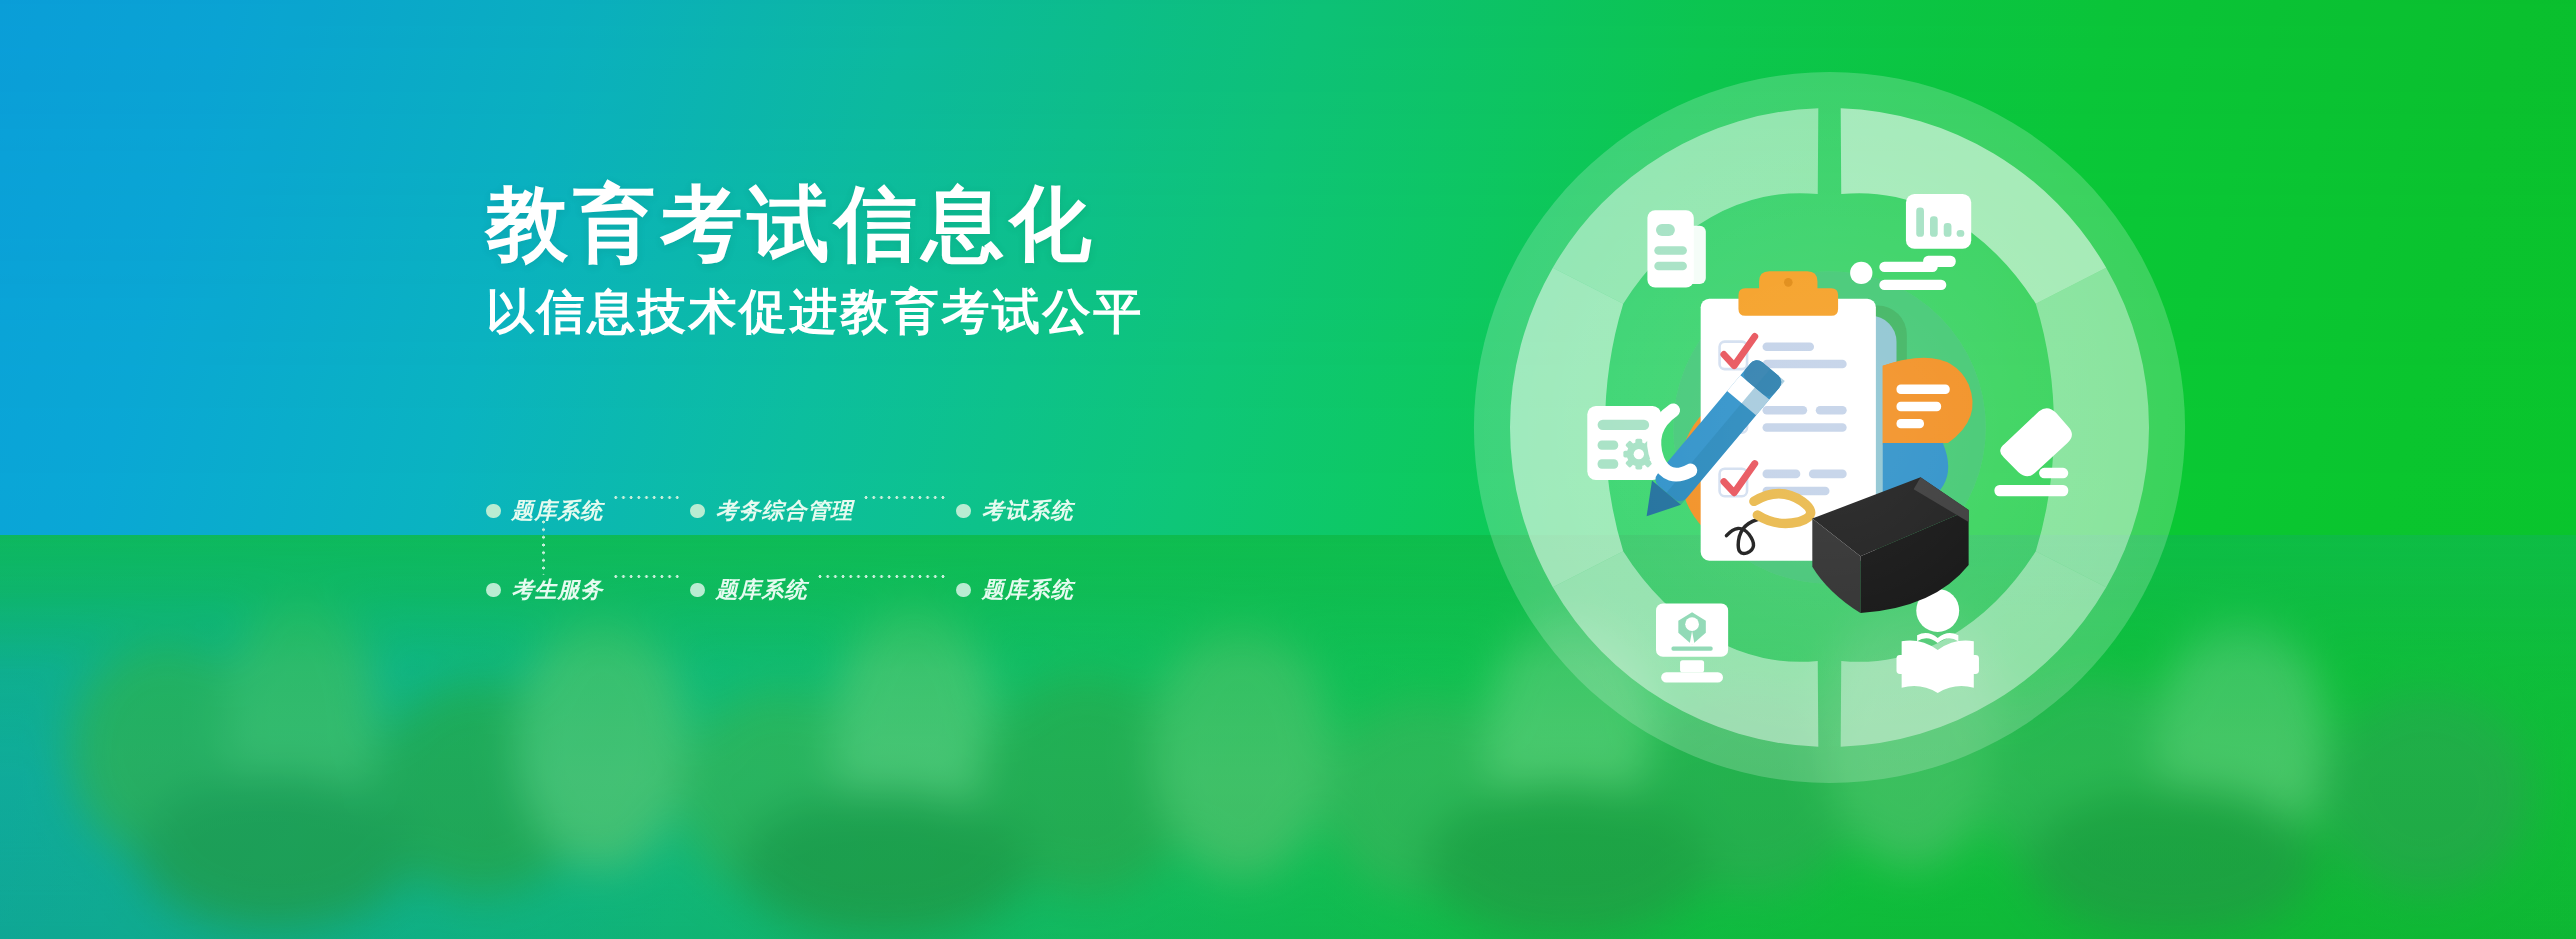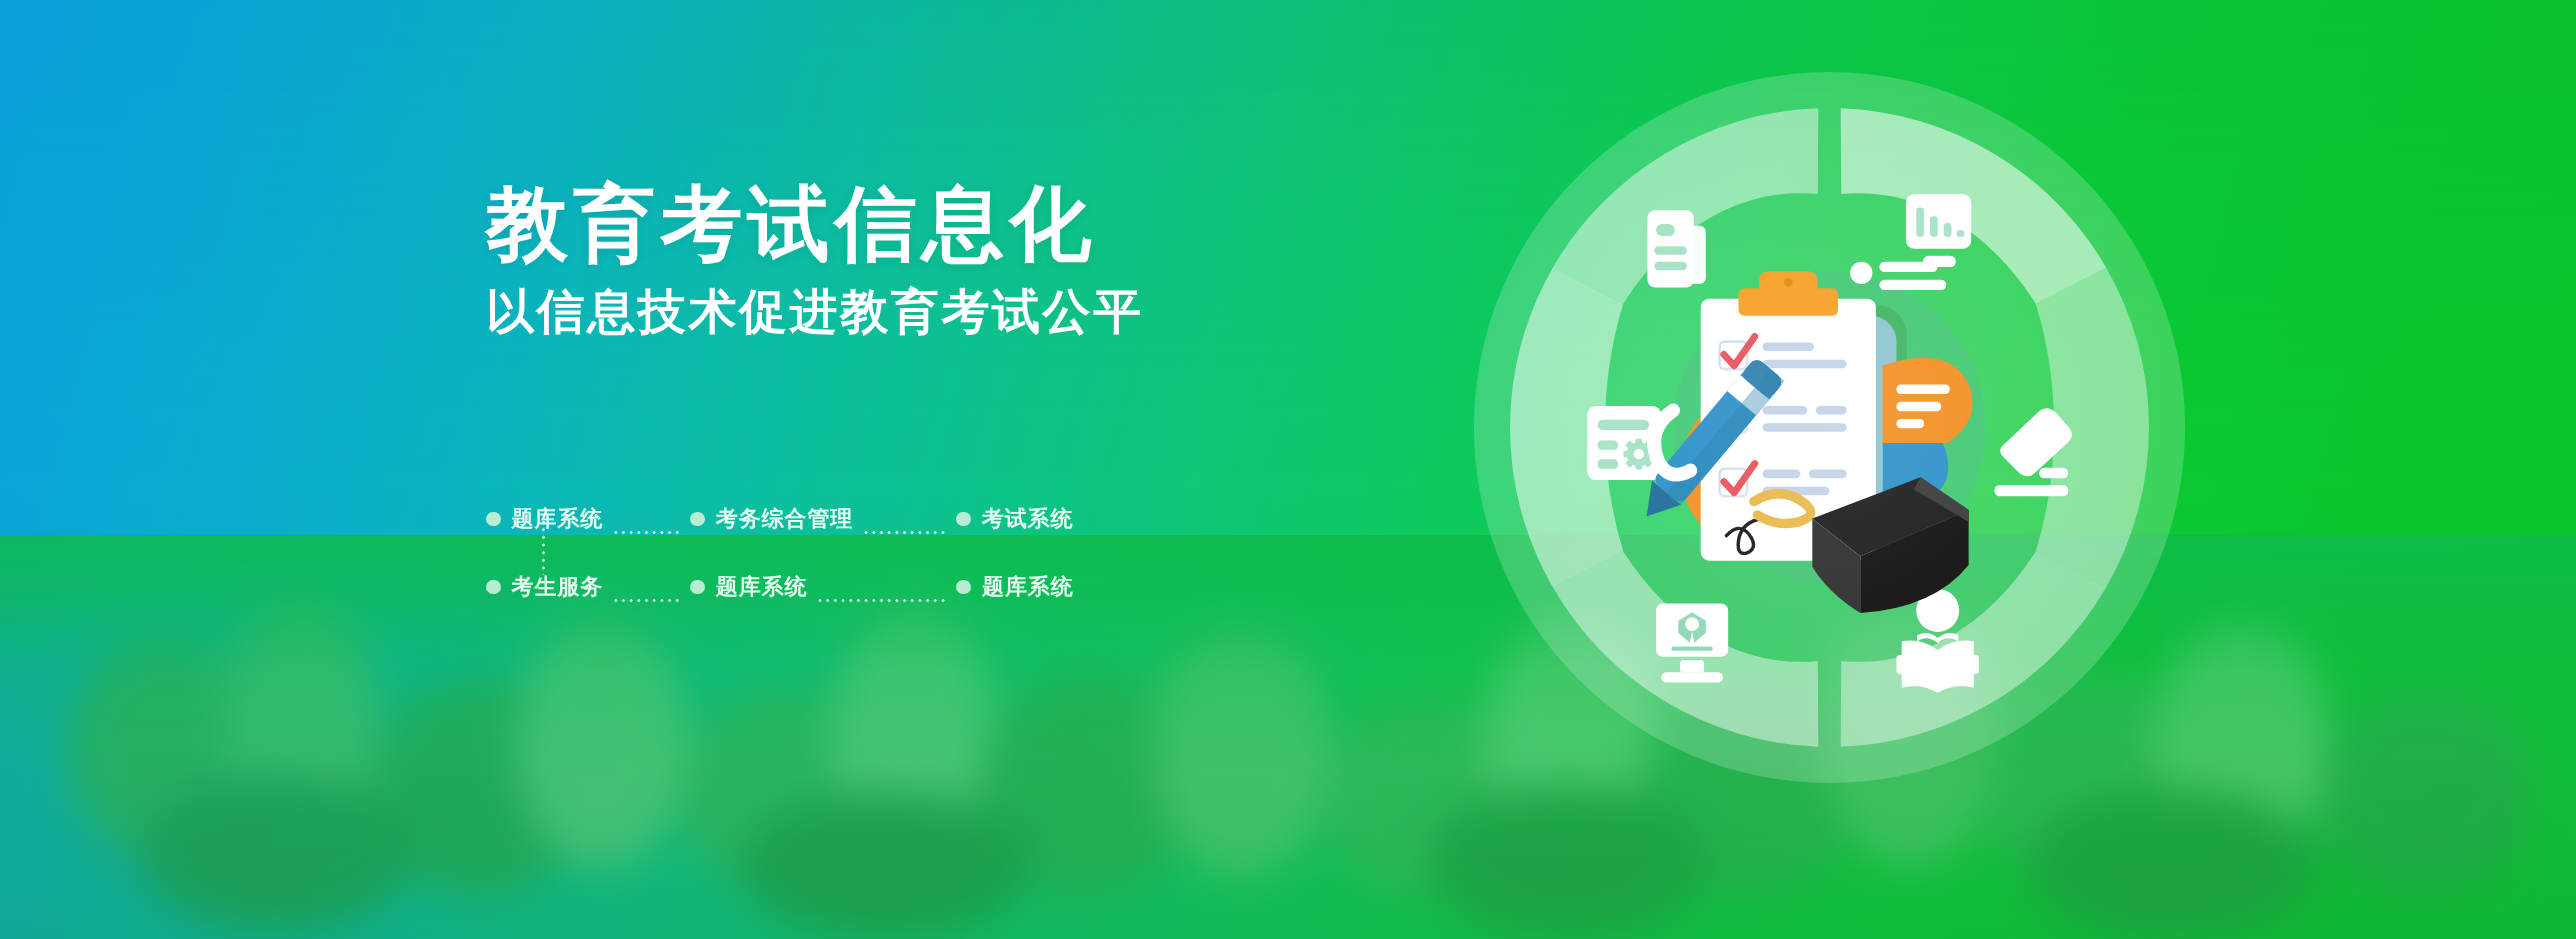--- a/index.html
+++ b/index.html
@@ -108,24 +108,25 @@
 
   
   .features {
     position: absolute;
     left: 486px;
     top: 496px;
     width: 773px;
   }
   .feat-row {
     display: flex;
-    align-items: flex-end;
+    align-items: flex-start;
     height: 38px;
-  }
-  .feat-row + .feat-row { margin-top: 30px; }
+    font-style: italic;
+  }
+  .feat-row + .feat-row { margin-top: 41px; }
 
   .feat-item {
     display: flex;
     align-items: center;
     white-space: nowrap;
   }
   .feat-dot {
     width: 14.6px;
     height: 14.6px;
     border-radius: 50%;

